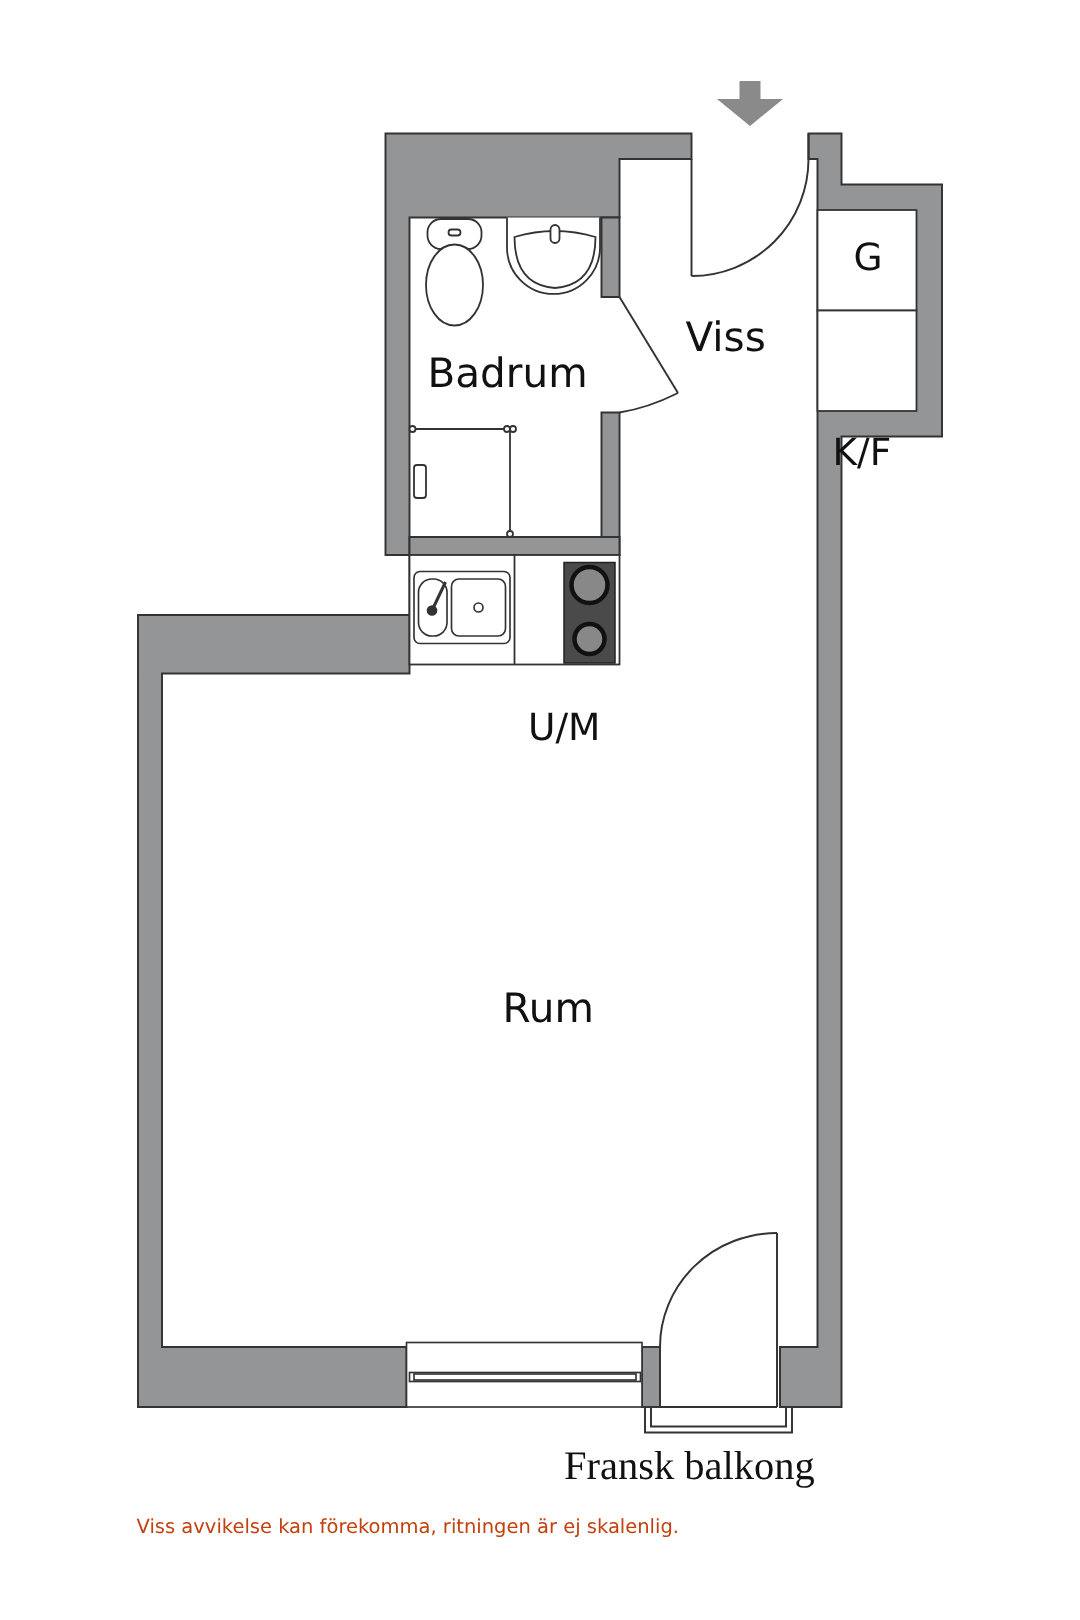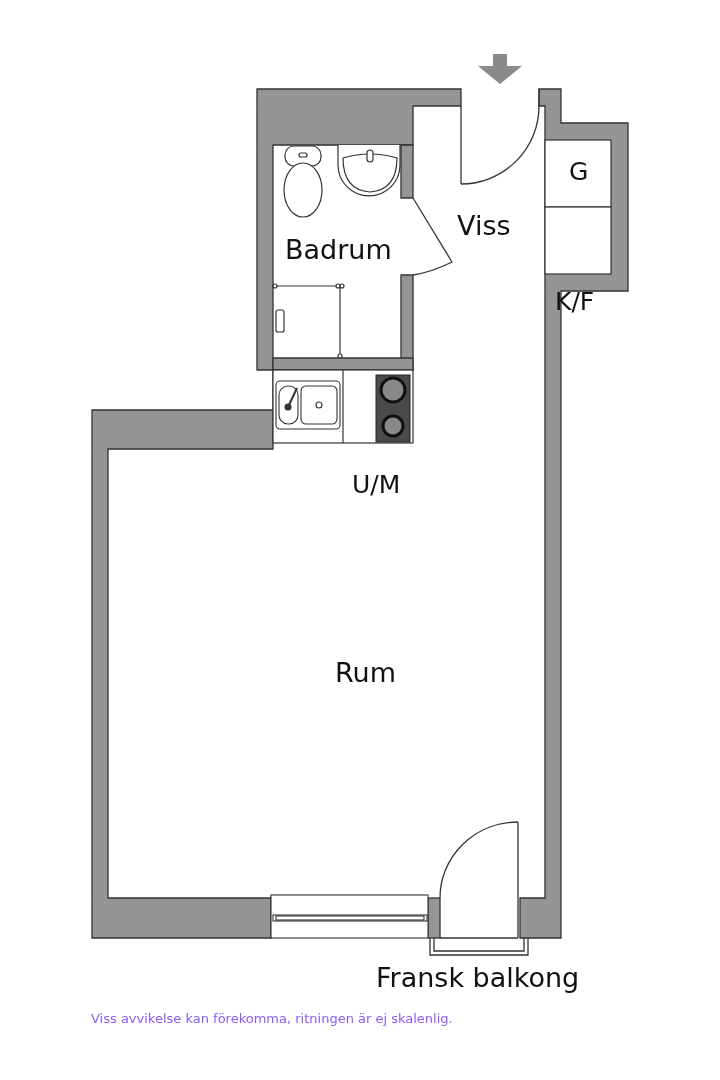--- a/index.html
+++ b/index.html
@@ -1,21 +1,21 @@
 <!DOCTYPE html>
 <html><head>
 <meta charset="utf-8">
 <style>
   html, body { margin: 0; padding: 0; background: #ffffff; }
   body { width: 720px; height: 1080px; position: relative; overflow: hidden; font-family: "DejaVu Sans", sans-serif; }
   svg.plan { position: absolute; left: 0; top: 0; }
   .lbl { position: absolute; color: #111; font-family: "DejaVu Sans", sans-serif; white-space: nowrap; }
   .room { font-size: 27px; }
   .small { font-size: 25px; }
-  .note { font-size: 13px; color: #8b5cf6; }
+  .note { font-size: 13px; color: #c2410c; }
 </style>
 </head>
 <body>
 
 <svg class="plan" width="720" height="1080" viewBox="0 0 720 1080">
 
   <g>
     <rect x="493" y="54" width="14" height="12" fill="#8a8a8a"></rect>
     <polygon points="478,66 522,66 500,84" fill="#8a8a8a"></polygon>
   </g>
@@ -104,14 +104,14 @@
     <path d="M434,938 L434,951 L524,951 L524,938"></path>
   </g>
 </svg>
 
 <div class="lbl room" style="left:285px; top:234px;">Badrum</div>
 <div class="lbl room" style="left:457px; top:210px;">Viss</div>
 <div class="lbl room" style="left:296px; top:657px;margin-left:39px;">Rum</div>
 <div class="lbl small" style="left:569px; top:157px;">G</div>
 <div class="lbl small" style="left:555px; top:241px;margin-top:46px;">K/F</div>
 <div class="lbl small" style="left:352px; top:470px;">U/M</div>
-<div class="lbl room" style="left:376px; top:962px;">Fransk balkong</div>
+<div class="lbl room" style="left:376px; top:962px;font-family:Liberation Serif, serif;">Fransk balkong</div>
 <div class="lbl note" style="left:91px; top:1011px;">Viss avvikelse kan förekomma, ritningen är ej skalenlig.</div>
 
 </body></html>

